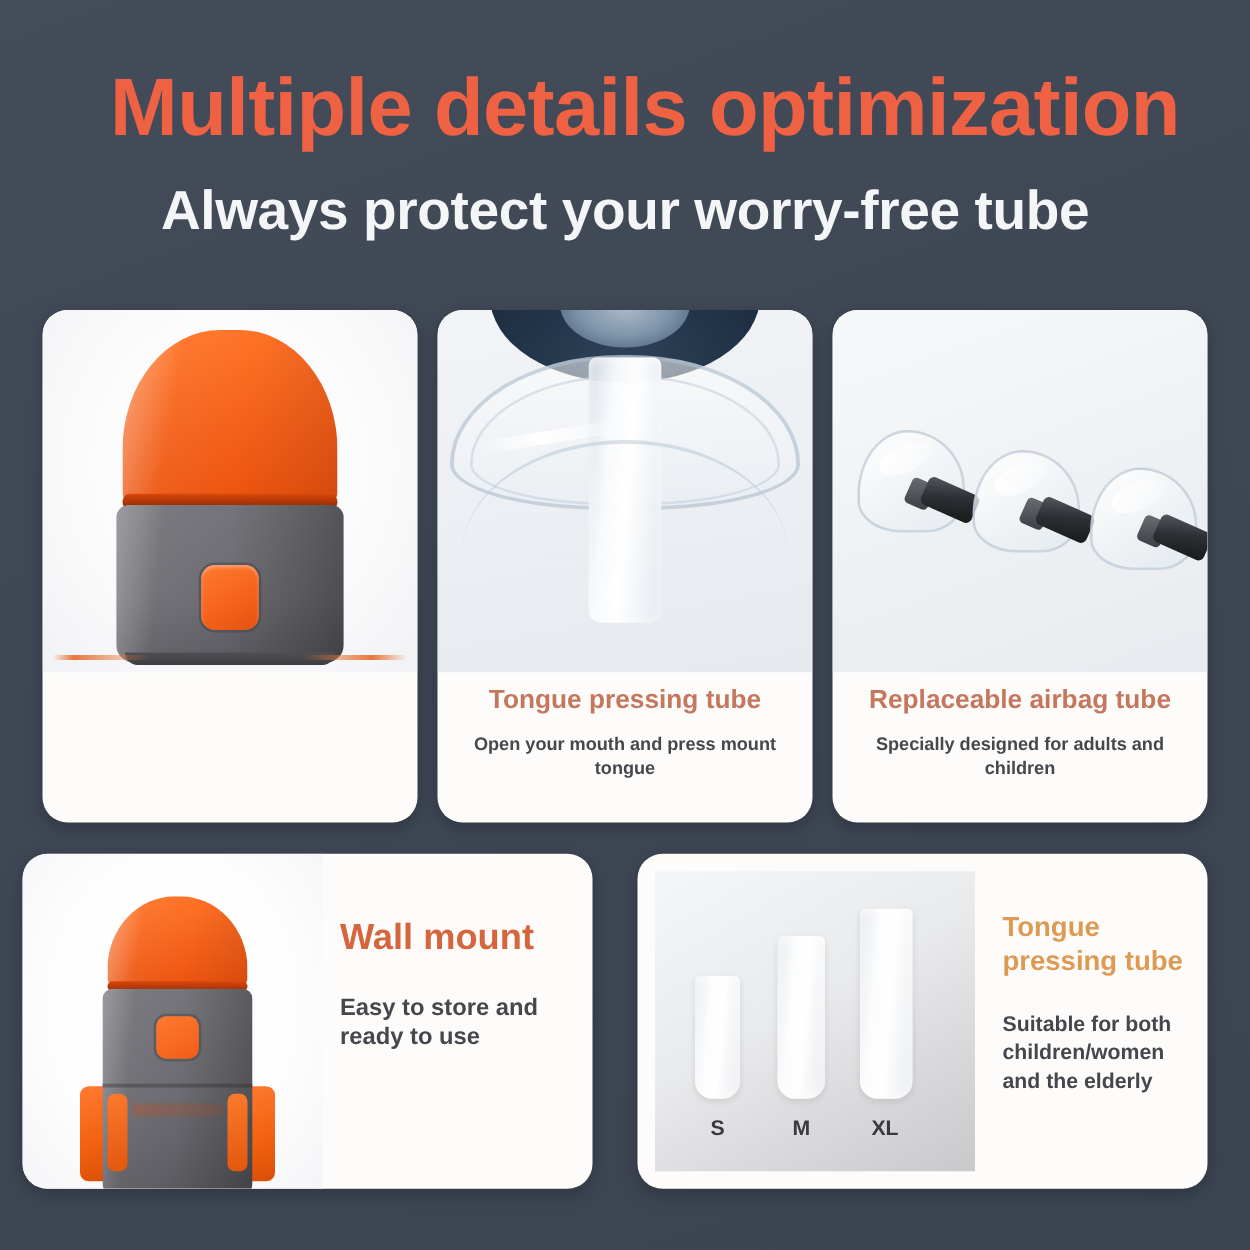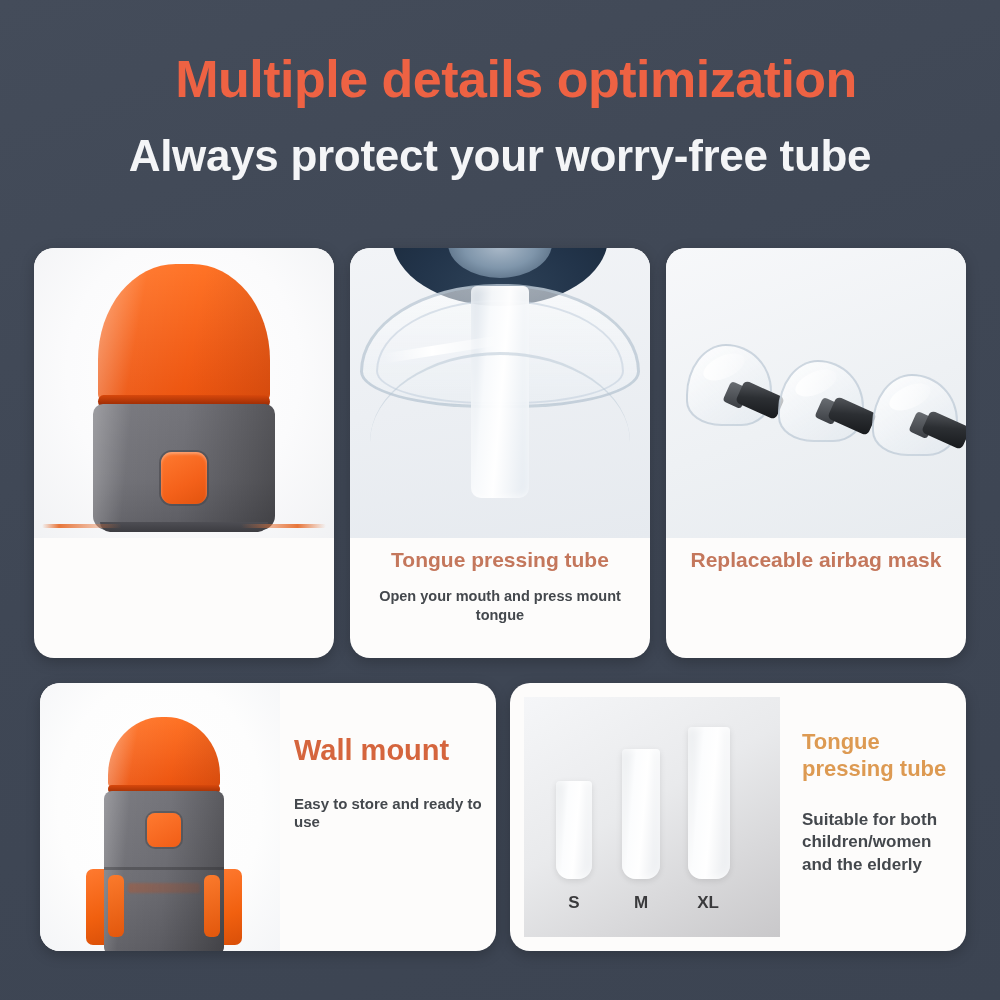--- a/index.html
+++ b/index.html
@@ -21,21 +21,21 @@
 
   
   .head-wrap {
     position: absolute;
     top: 52px;
     left: 0;
     width: 1000px;
     text-align: center;
   }
   .title-main {
-    font-size: 52px;
+    font-size: 65px;
     font-weight: bold;
     color: #ee6243;
     letter-spacing: -0.5px;
     line-height: 1.05;
     white-space: nowrap;
     padding-left: 32px;
   }
   .title-sub {
     margin-top: 26px;
     font-size: 44px;
@@ -50,21 +50,21 @@
   .card {
     position: absolute;
     background: #fdfcfb;
     border-radius: 20px;
     overflow: hidden;
     box-shadow: 0 4px 14px rgba(0,0,0,0.22);
   }
   .card-top-1 { left: 34px;  top: 248px; width: 300px; height: 410px; }
   .card-top-2 { left: 350px; top: 248px; width: 300px; height: 410px; }
   .card-top-3 { left: 666px; top: 248px; width: 300px; height: 410px; }
-  .card-bot-1 { left: 40px;  top: 683px; width: 456px; height: 268px; }
+  .card-bot-1 { left: 18px;  top: 683px; width: 456px; height: 268px; }
   .card-bot-2 { left: 510px; top: 683px; width: 456px; height: 268px; }
 
   
   .photo {
     position: relative;
     width: 100%;
     height: 290px;
     overflow: hidden;
   }
   .caption {
@@ -383,21 +383,21 @@
   .bl-title {
     color: #d5653d;
     font-weight: bold;
     font-size: 29px;
     line-height: 1.1;
   }
   .bl-sub {
     margin-top: 28px;
     color: #44484d;
     font-weight: bold;
-    font-size: 15px;
+    font-size: 19px;
     line-height: 1.22;
   }
 
   
   .br-photo {
     position: absolute;
     left: 14px; top: 14px;
     width: 256px;
     height: 240px;
     background: linear-gradient(150deg, #f5f6f8 0%, #e9eaec 45%, #c9c8ca 100%);
@@ -503,21 +503,22 @@
         <div class="collar"></div>
         <div class="nozzle"></div>
       </div>
       <div class="mask-item mask-3">
         <div class="dome"></div>
         <div class="collar"></div>
         <div class="nozzle"></div>
       </div>
     </div>
     <div class="caption">
-      <div class="cap-title">Replaceable airbag mask</div>
+      <div class="cap-title">Replaceable airbag tube</div>
+      <div class="cap-sub">Specially designed for adults and children</div>
     </div>
   </div>
 
   <div class="card card-bot-1">
     <div class="bl-photo">
       <div class="dev2">
         <div class="brk brk-l"></div>
         <div class="brk brk-r"></div>
         <div class="dev2-cap"></div>
         <div class="dev2-rim"></div>

